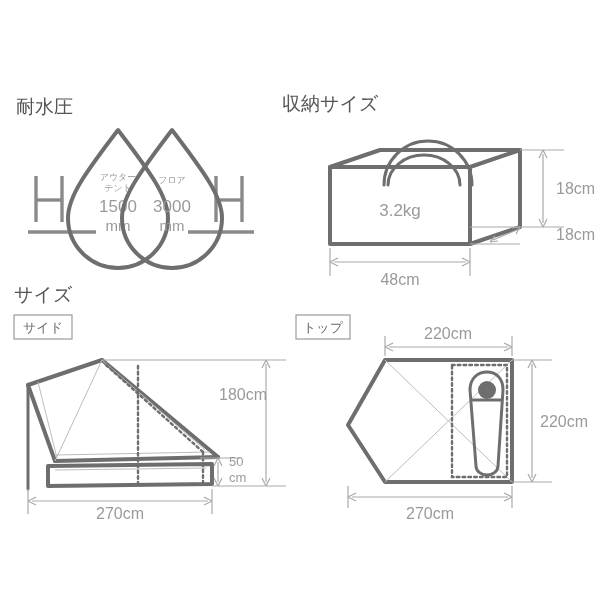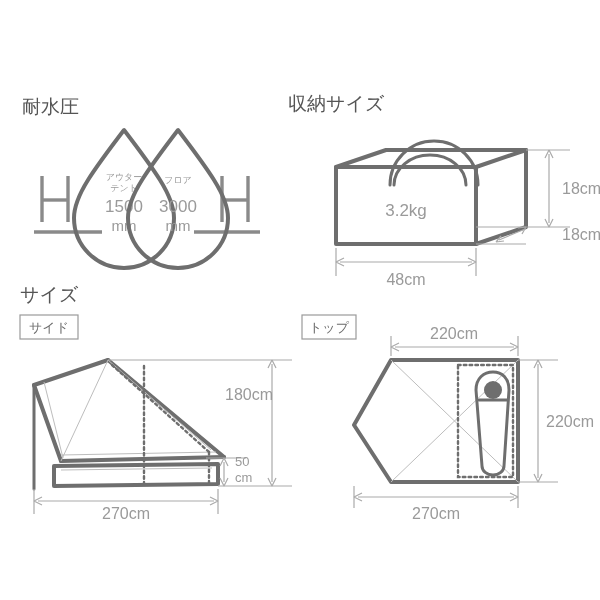--- a/index.html
+++ b/index.html
@@ -10,21 +10,21 @@
   body {
     width: 600px;
     height: 600px;
     font-family: "Liberation Sans", "DejaVu Sans", sans-serif;
     color: #8c8c8c;
     position: relative;
     overflow: hidden;
   }
   #spec-sheet {
     position: absolute;
-    left: 6px;
+    left: 0;
     top: 0;
     width: 508px;
     height: 600px;
   }
   svg { display: block; }
   .heading {
     font-size: 19px;
     fill: #555555;
     font-family: "DejaVu Sans", "Liberation Sans", sans-serif;
   }

